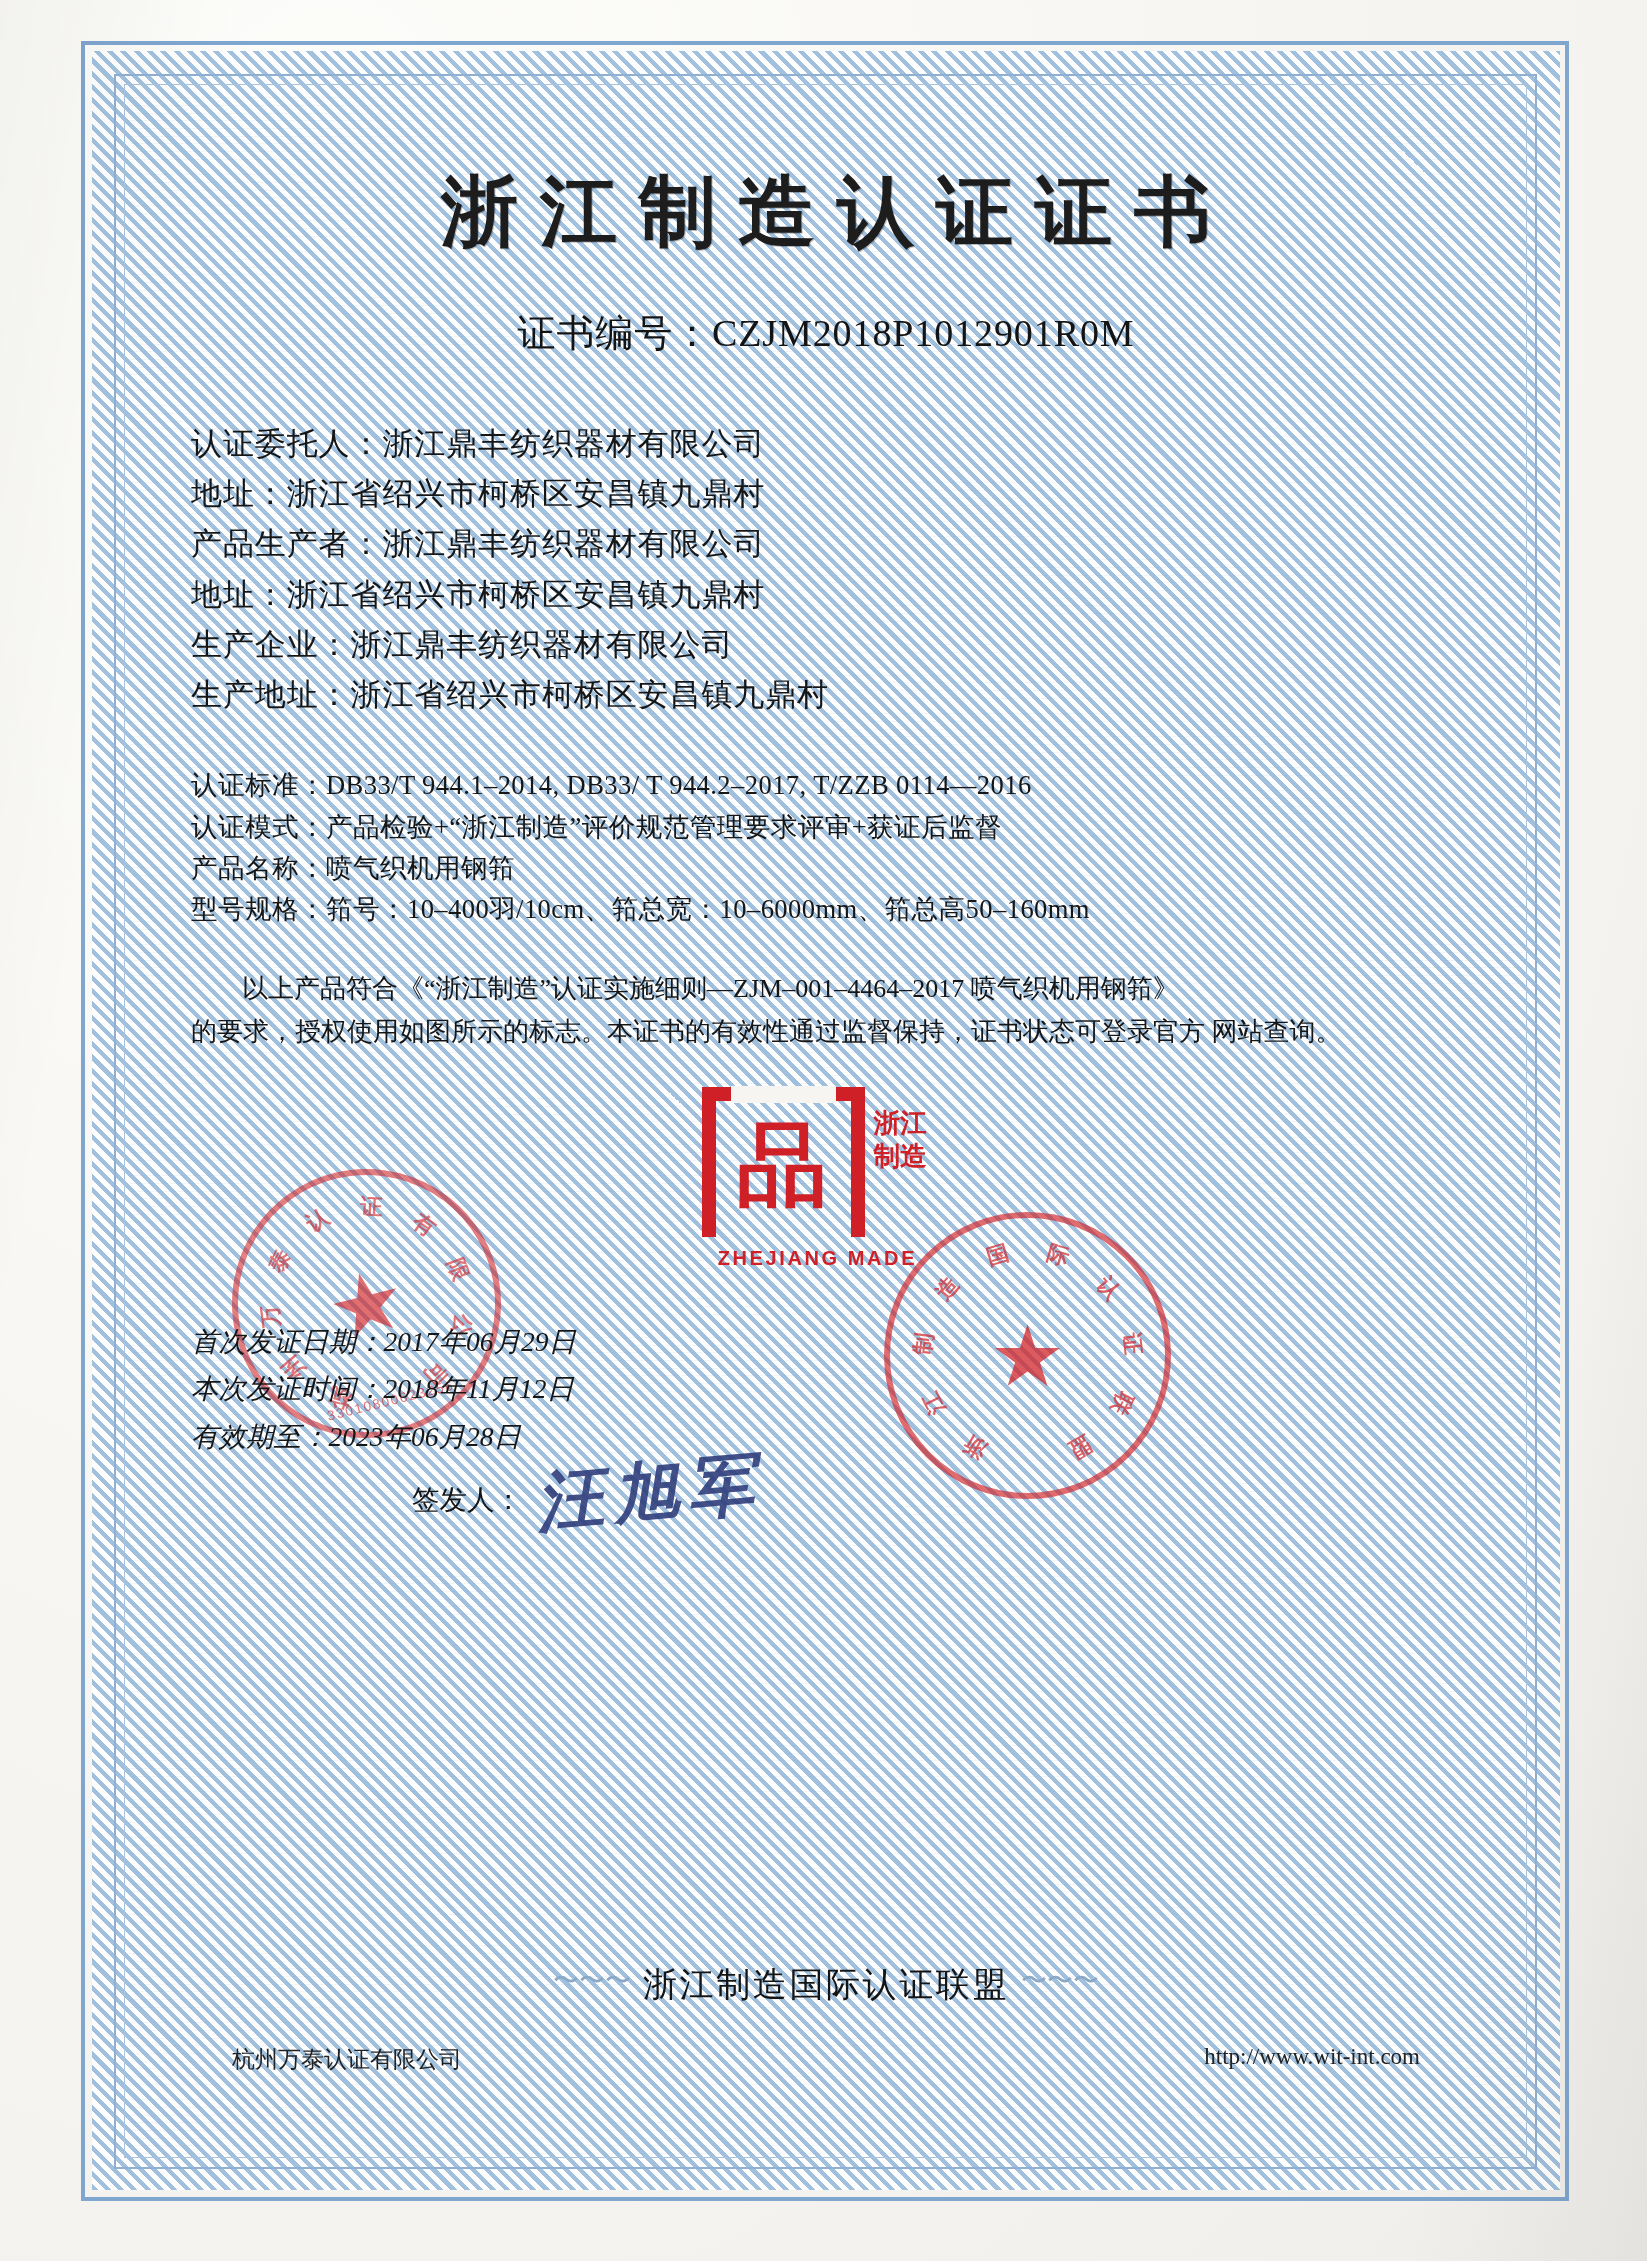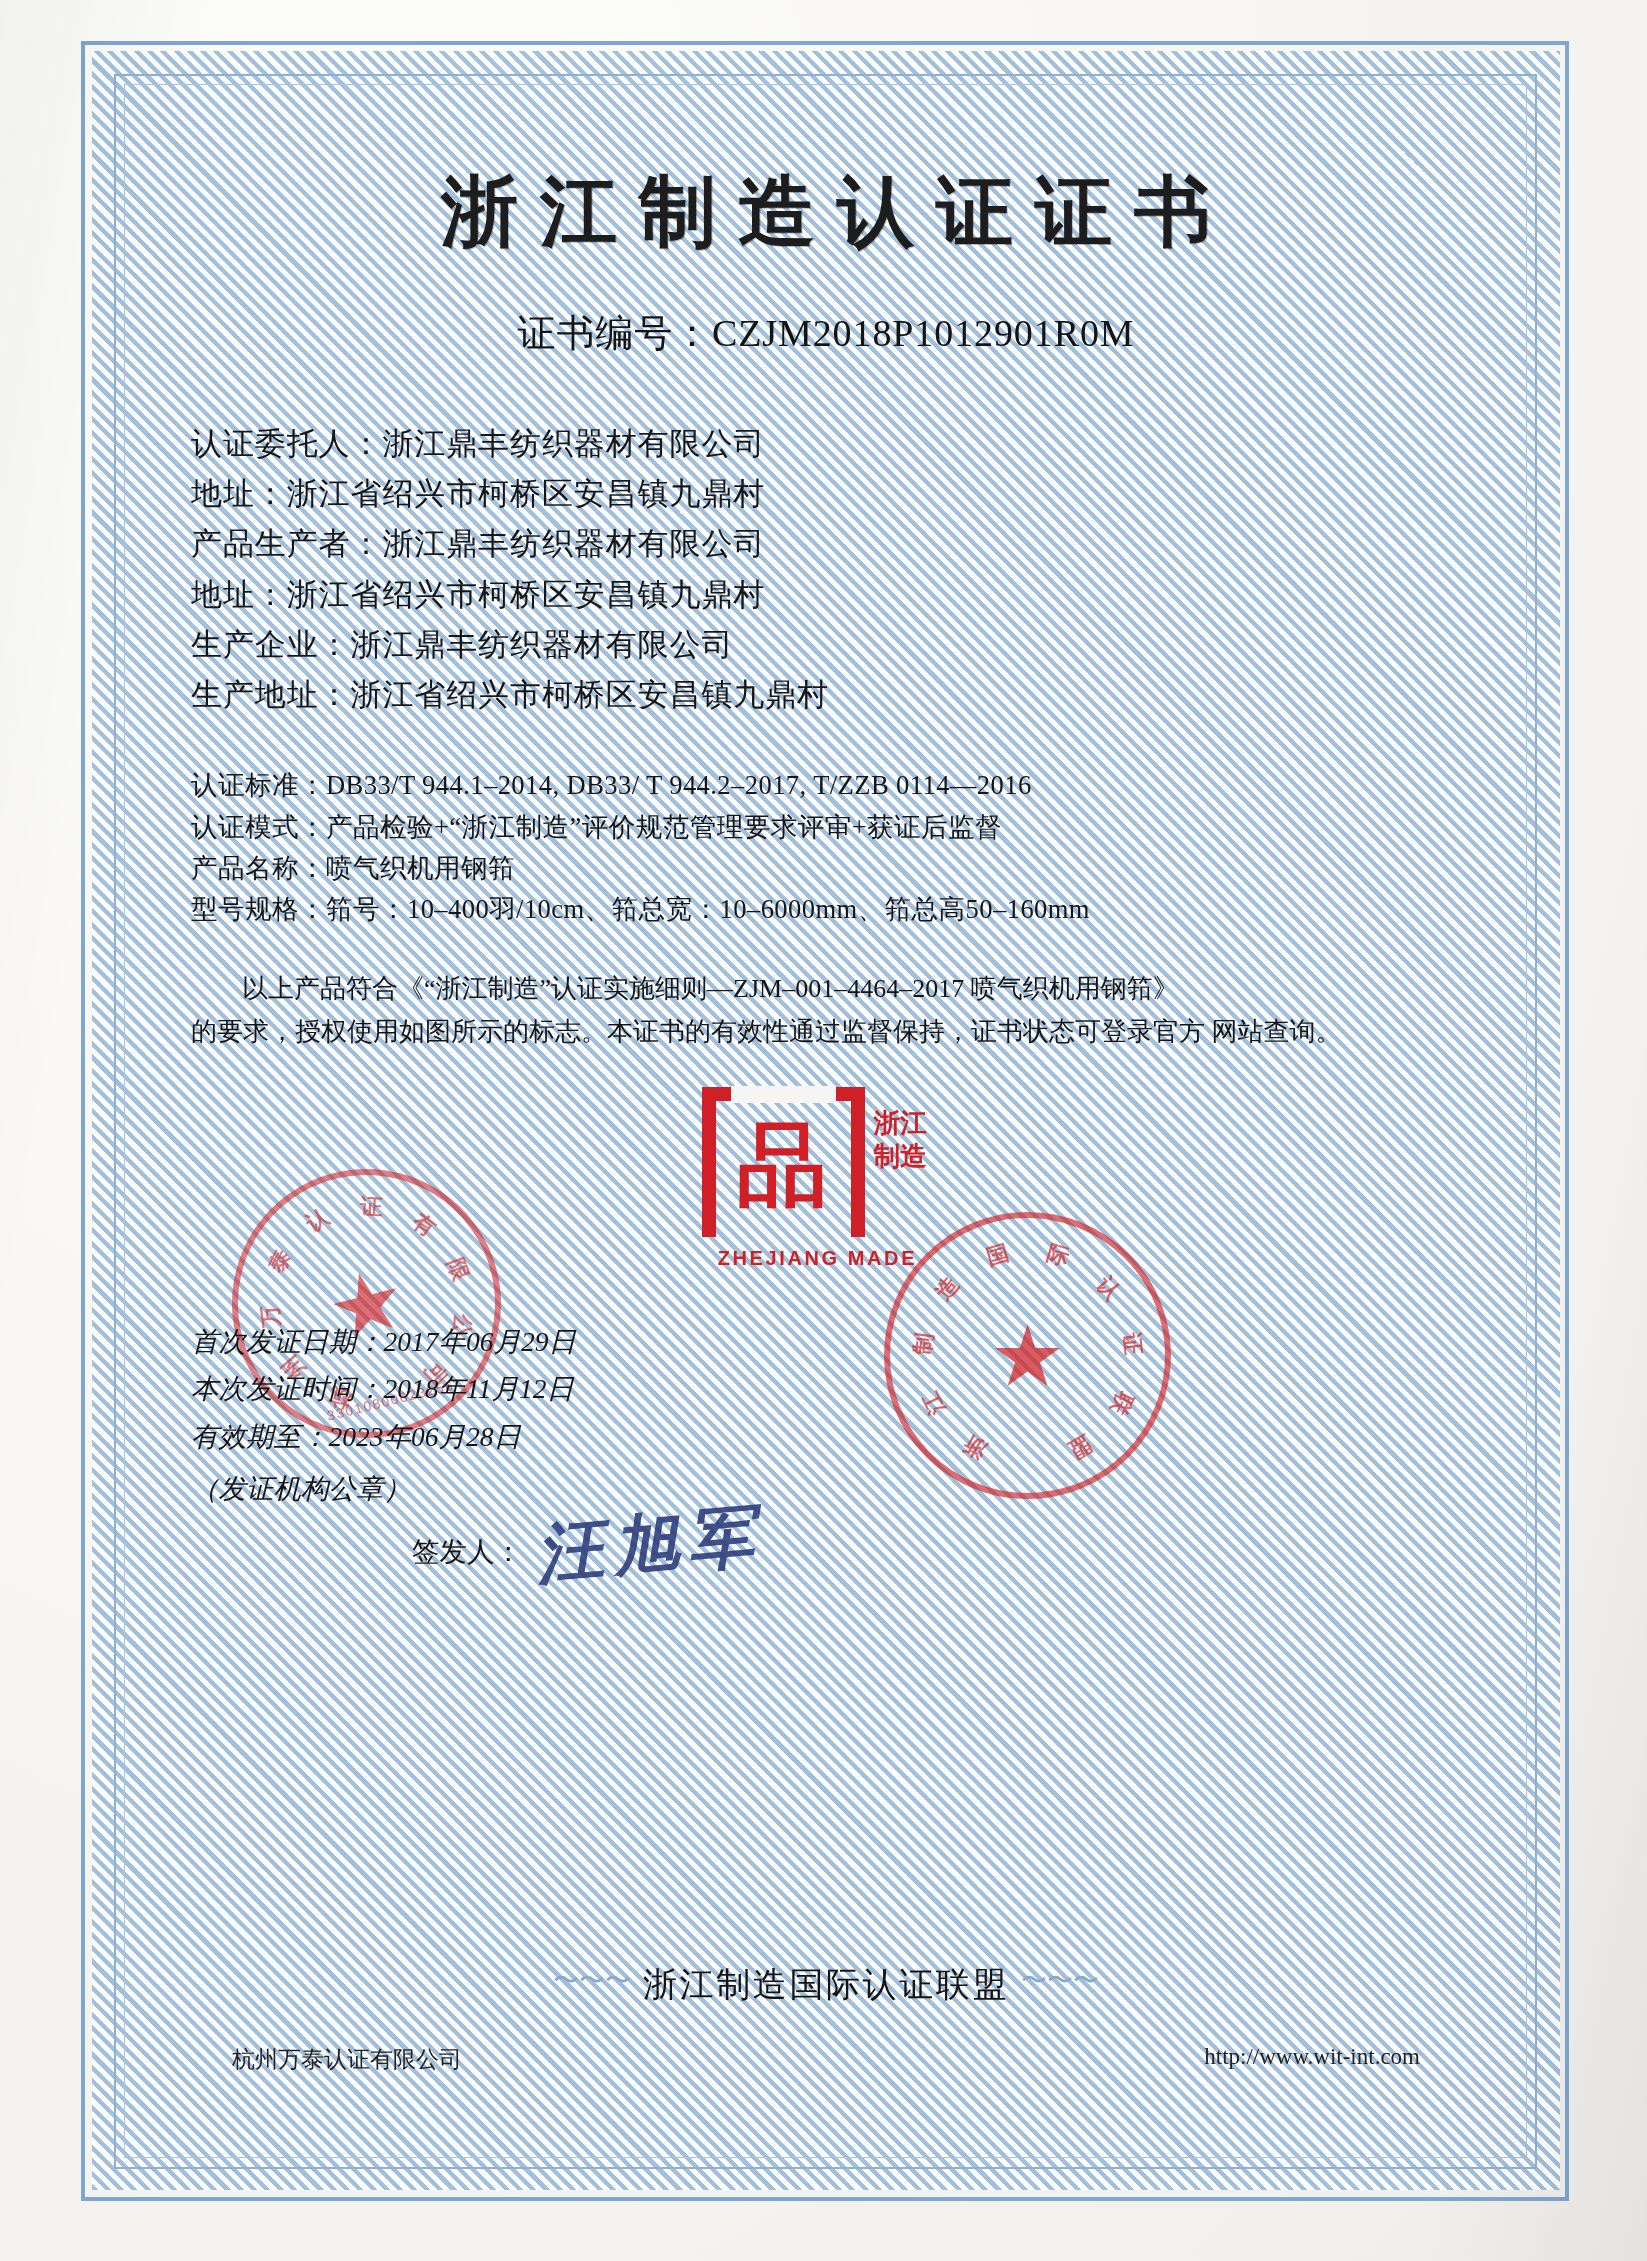--- a/index.html
+++ b/index.html
@@ -409,21 +409,20 @@
     <div class="dates">
       <div>
         <span>首次发证日期：</span><span>2017年06月29日</span>
       </div>
       <div>
         <span>本次发证时间：</span><span>2018年11月12日</span>
       </div>
       <div>
         <span>有效期至：</span><span>2023年06月28日</span>
       </div>
-      <div class="seal-note">（发证机构公章）</div>
     </div>
 
     <div class="signer-row">
       <span>签发人：</span>
       <span class="signature">汪旭军</span>
     </div>
 
     <div class="seal seal-left">
       <div class="star">★</div>
       <div class="ring-text" style="text-align:center;font-size:0;">

